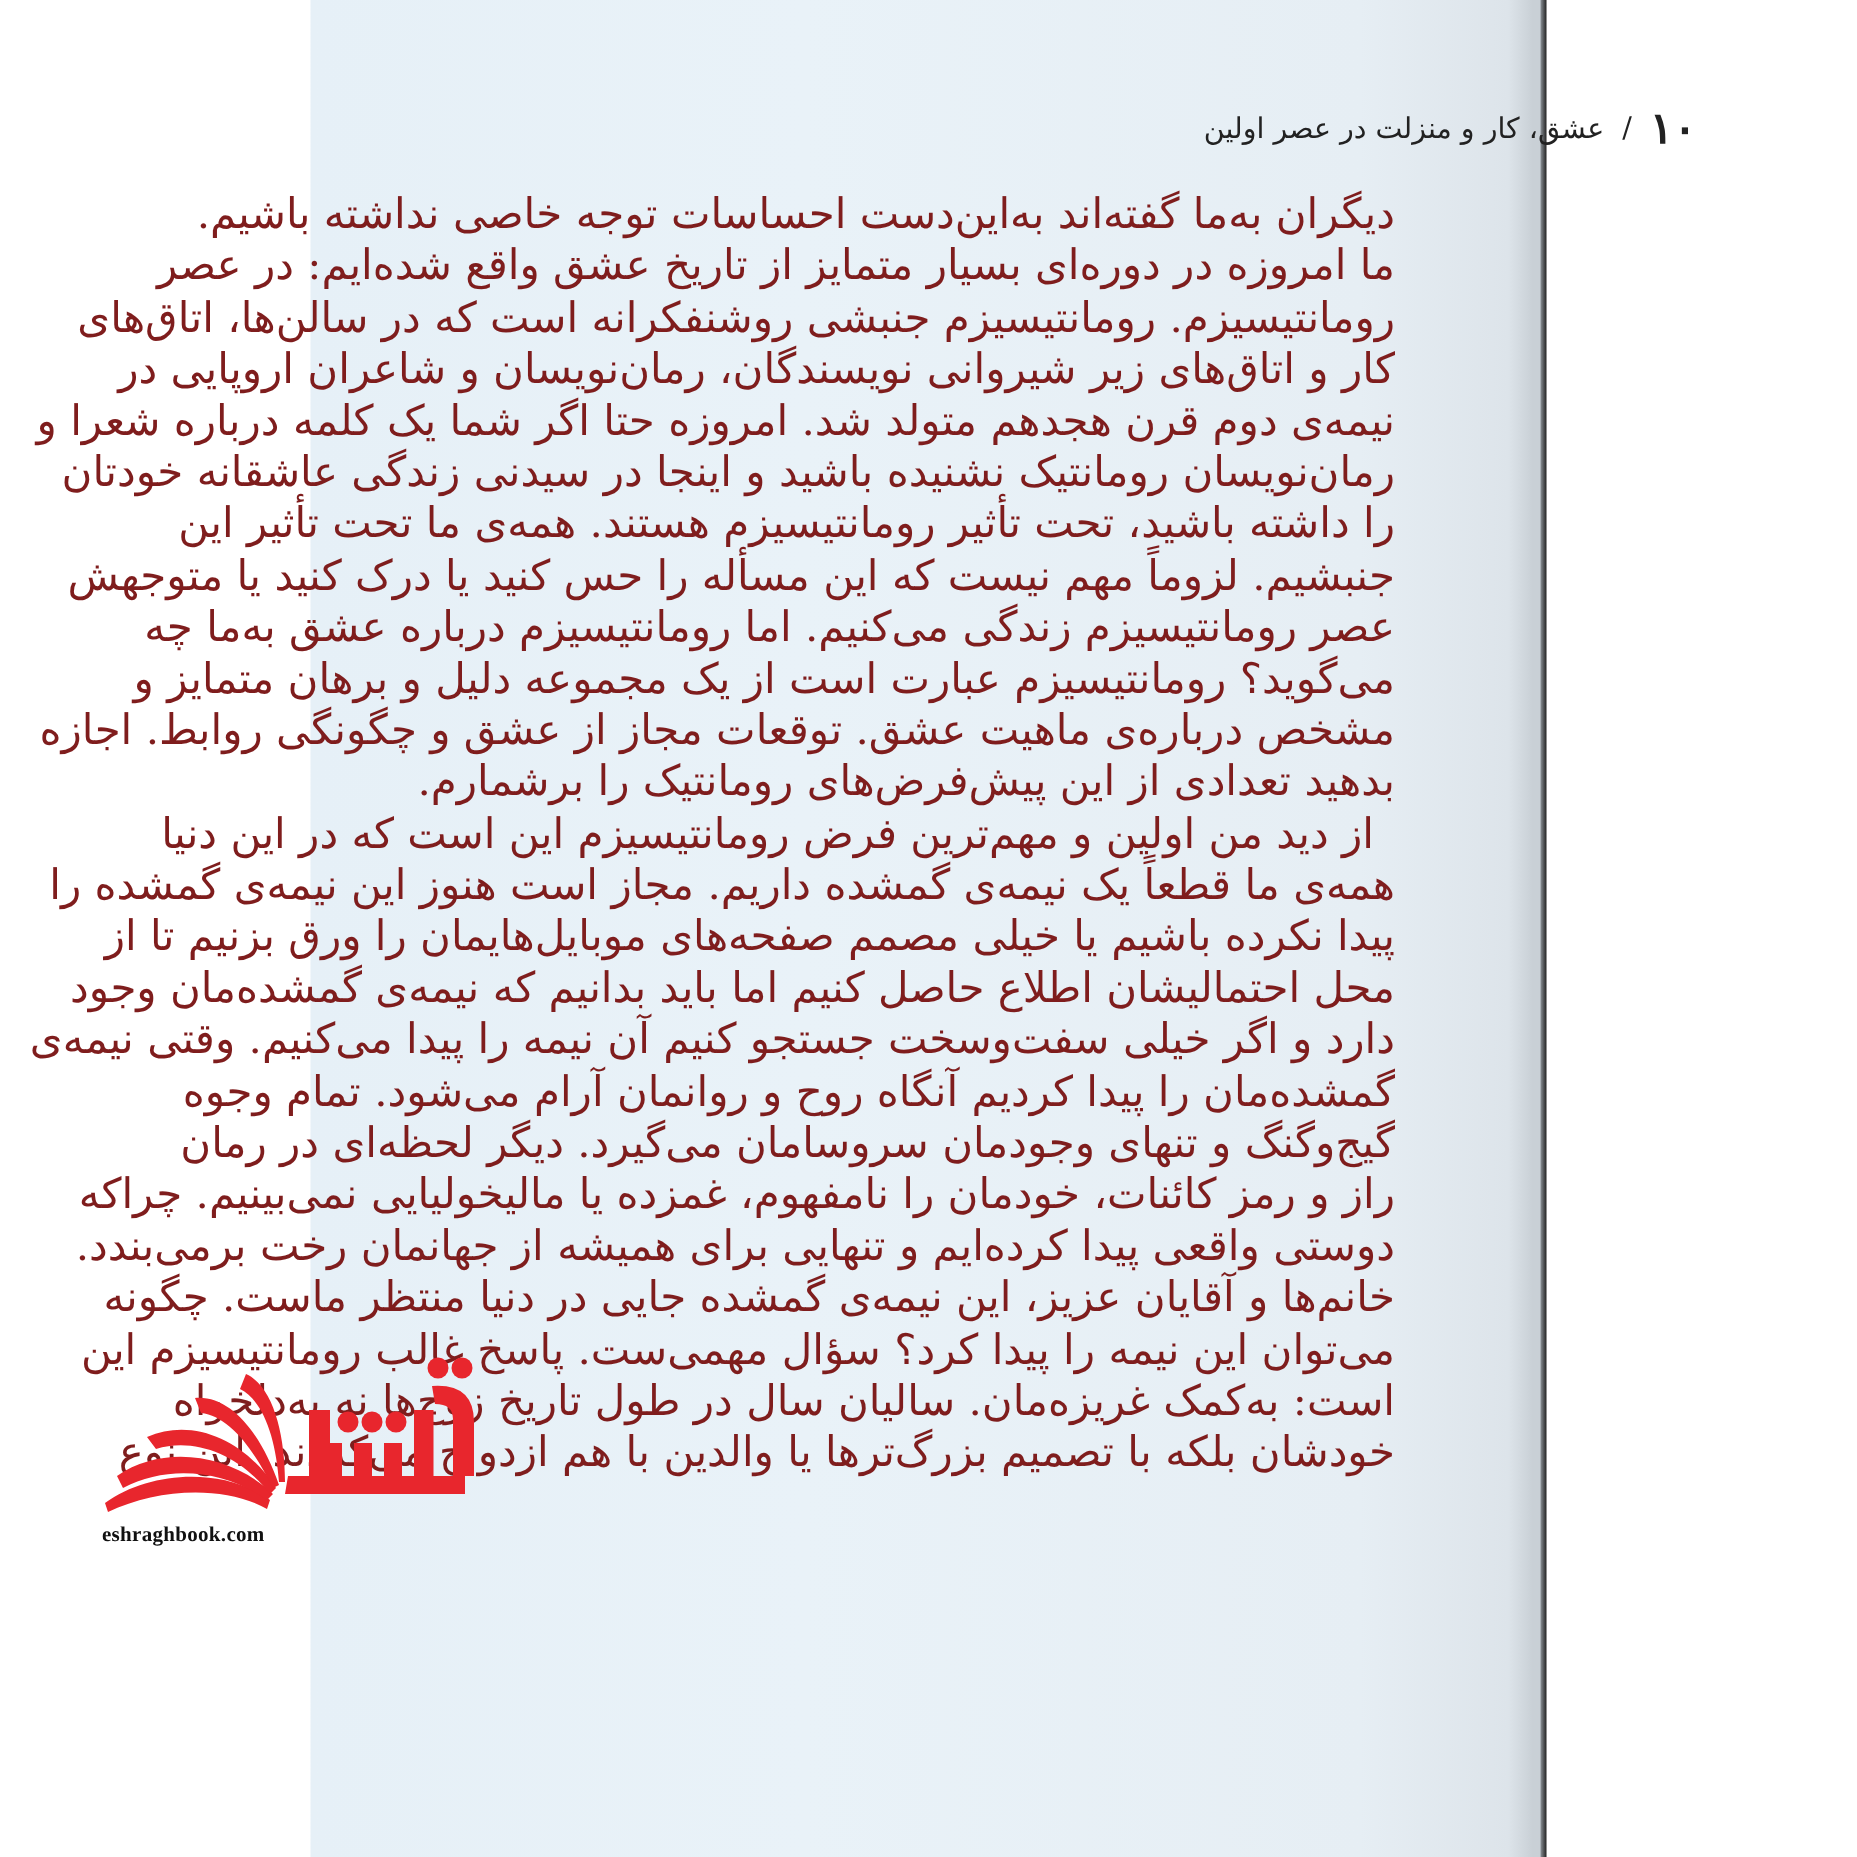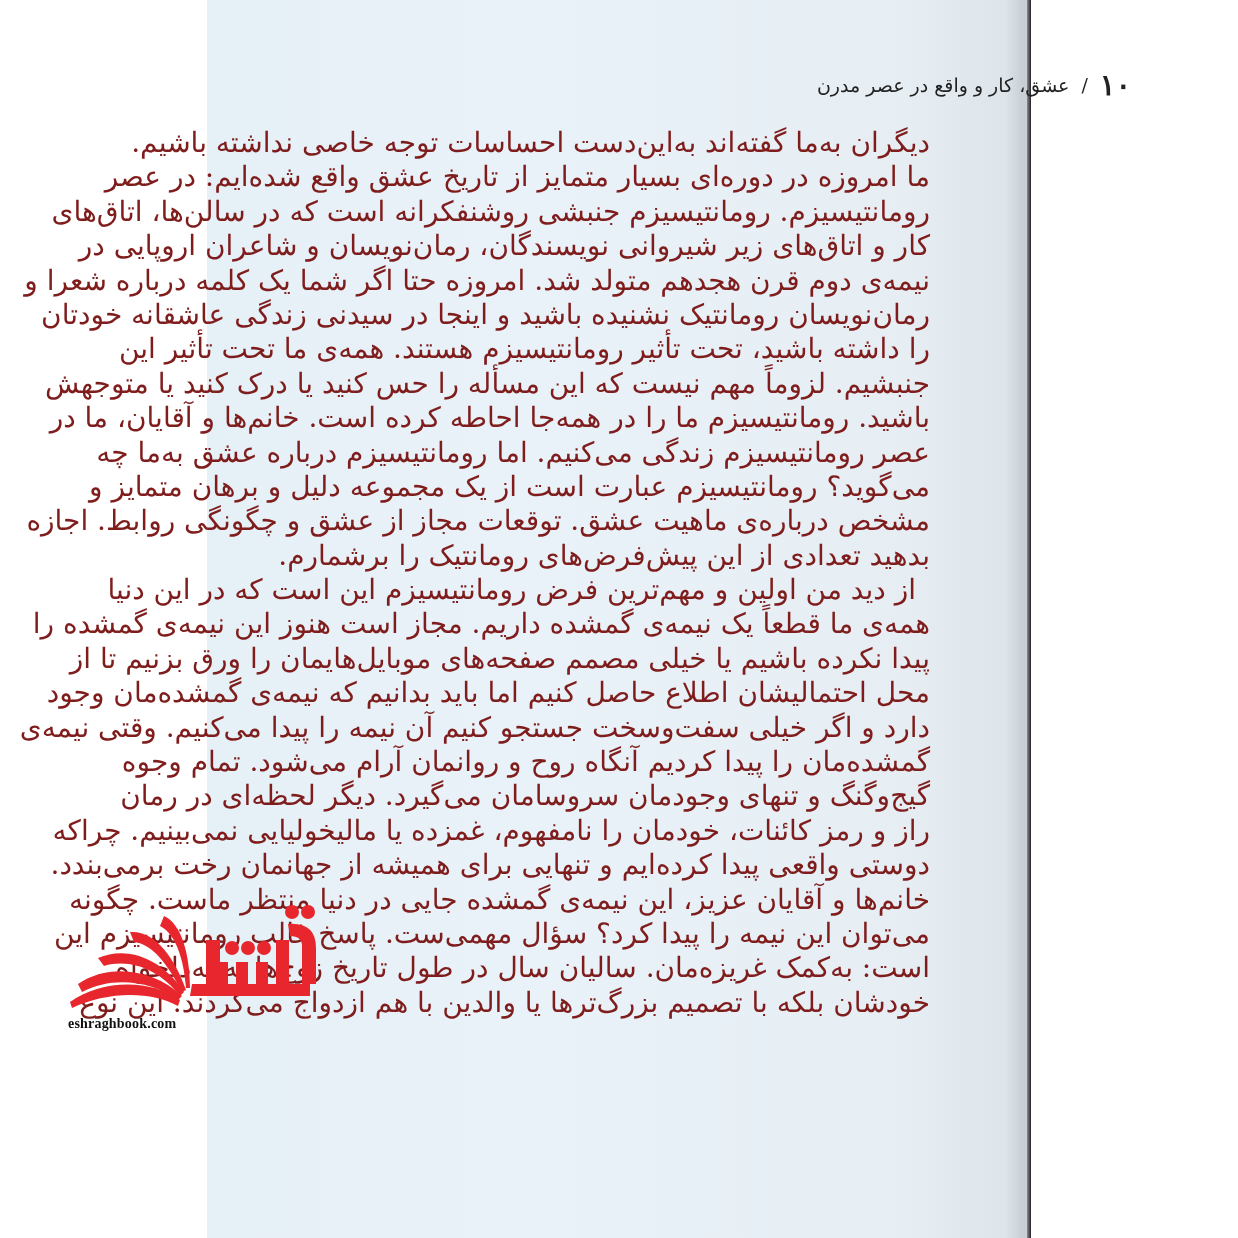--- a/index.html
+++ b/index.html
@@ -40,33 +40,32 @@
 </style>
 </head>
 <body>
 
 <div class="page"></div>
 <div class="page-edge"></div>
 
 <div class="running-head">
   <span class="num">۱۰</span>
   <span>/</span>
-  <span>عشق، کار و واقع در عصر مدرن</span>
+  <span>عشق، کار و منزلت در عصر اولین</span>
 </div>
 
 <div class="body-text">
   <span class="line">دیگران به‌ما گفته‌اند به‌این‌دست احساسات توجه خاصی نداشته باشیم.</span>
   <span class="line">ما امروزه در دوره‌ای بسیار متمایز از تاریخ عشق واقع شده‌ایم: در عصر</span>
   <span class="line">رومانتیسیزم. رومانتیسیزم جنبشی روشنفکرانه است که در سالن‌ها، اتاق‌های</span>
   <span class="line">کار و اتاق‌های زیر شیروانی نویسندگان، رمان‌نویسان و شاعران اروپایی در</span>
   <span class="line">نیمه‌ی دوم قرن هجدهم متولد شد. امروزه حتا اگر شما یک کلمه درباره شعرا و</span>
   <span class="line">رمان‌نویسان رومانتیک نشنیده باشید و اینجا در سیدنی زندگی عاشقانه خودتان</span>
   <span class="line">را داشته باشید، تحت تأثیر رومانتیسیزم هستند. همه‌ی ما تحت تأثیر این</span>
   <span class="line">جنبشیم. لزوماً مهم نیست که این مسأله را حس کنید یا درک کنید یا متوجهش</span>
-  <span class="line">باشید. رومانتیسیزم ما را در همه‌جا احاطه کرده است. خانم‌ها و آقایان، ما در</span>
   <span class="line">عصر رومانتیسیزم زندگی می‌کنیم. اما رومانتیسیزم درباره عشق به‌ما چه</span>
   <span class="line">می‌گوید؟ رومانتیسیزم عبارت است از یک مجموعه دلیل و برهان متمایز و</span>
   <span class="line">مشخص درباره‌ی ماهیت عشق. توقعات مجاز از عشق و چگونگی روابط. اجازه</span>
   <span class="line last">بدهید تعدادی از این پیش‌فرض‌های رومانتیک را برشمارم.</span>
   <span class="line indent">از دید من اولین و مهم‌ترین فرض رومانتیسیزم این است که در این دنیا</span>
   <span class="line">همه‌ی ما قطعاً یک نیمه‌ی گمشده داریم. مجاز است هنوز این نیمه‌ی گمشده را</span>
   <span class="line">پیدا نکرده باشیم یا خیلی مصمم صفحه‌های موبایل‌هایمان را ورق بزنیم تا از</span>
   <span class="line">محل احتمالیشان اطلاع حاصل کنیم اما باید بدانیم که نیمه‌ی گمشده‌مان وجود</span>
   <span class="line">دارد و اگر خیلی سفت‌وسخت جستجو کنیم آن نیمه را پیدا می‌کنیم. وقتی نیمه‌ی</span>
   <span class="line">گمشده‌مان را پیدا کردیم آنگاه روح و روانمان آرام می‌شود. تمام وجوه</span>

